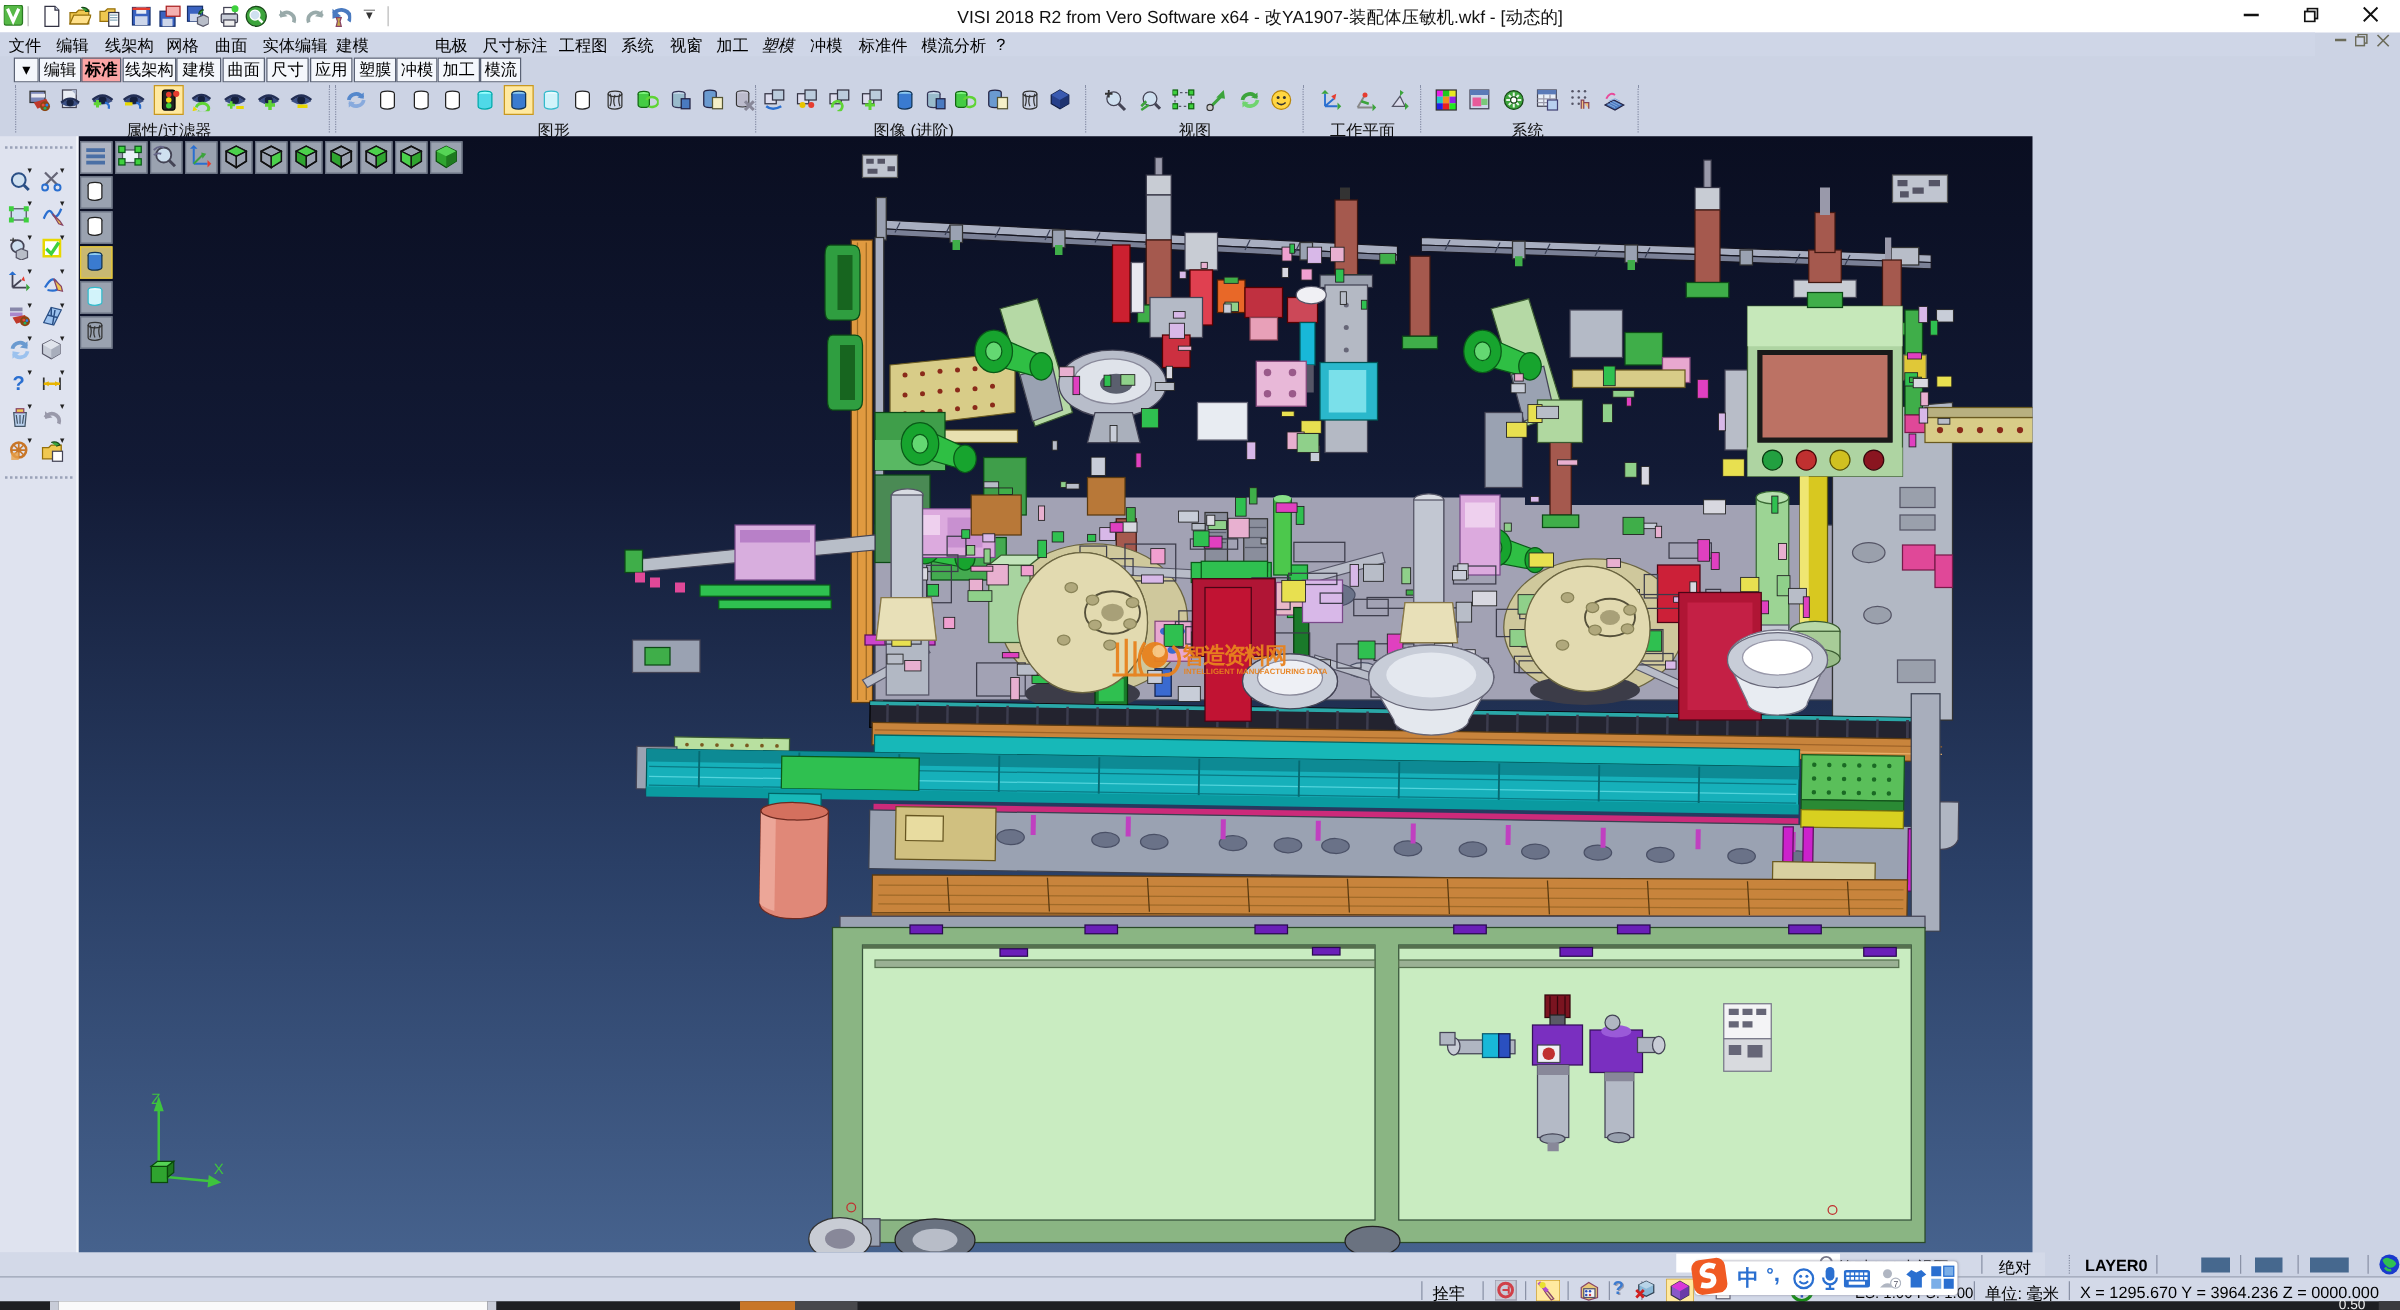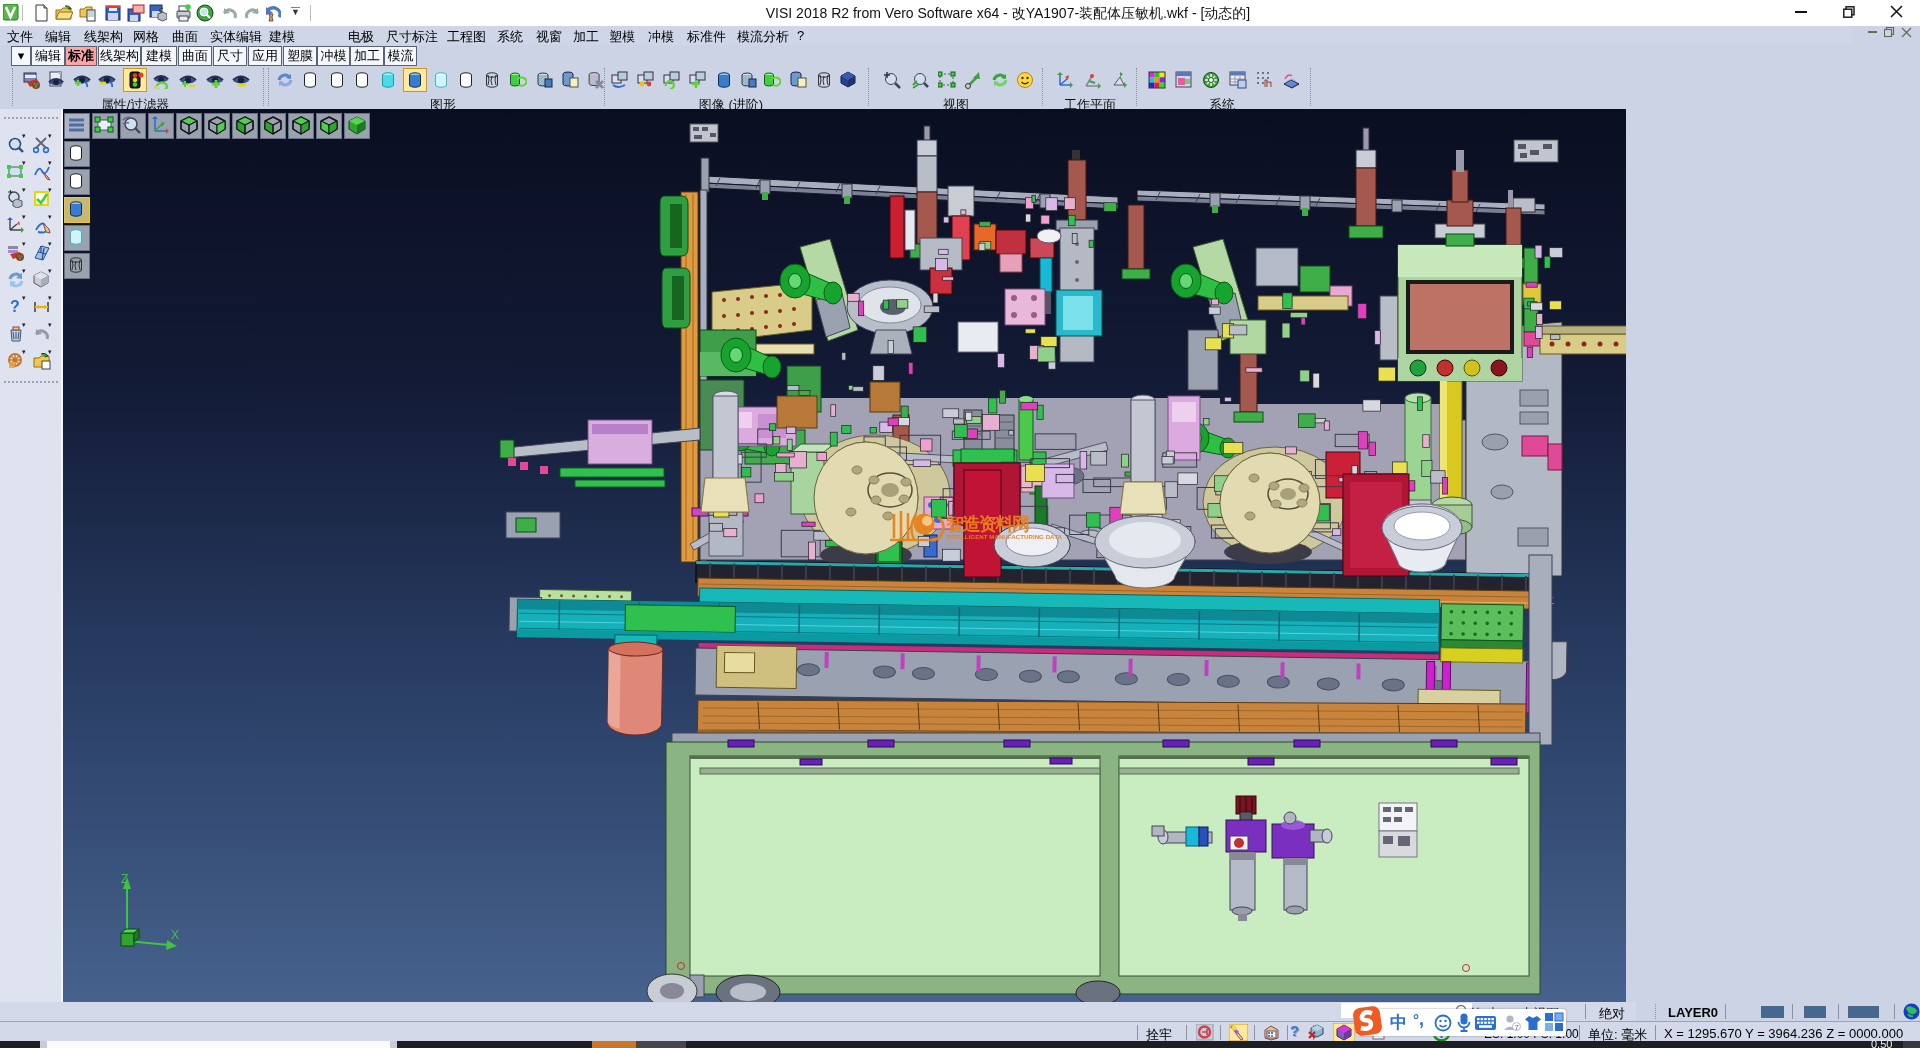--- a/index.html
+++ b/index.html
@@ -116,21 +116,21 @@
     <div class="mi" style="left: 172px;">曲面</div>
     <div class="mi" style="left: 210px;">实体编辑</div>
     <div class="mi" style="left: 269px;">建模</div>
     <div class="mi" style="left: 310px; margin-top: 40px;">分析</div>
     <div class="mi" style="left: 348px;">电极</div>
     <div class="mi" style="left: 386px;">尺寸标注</div>
     <div class="mi" style="left: 447px;">工程图</div>
     <div class="mi" style="left: 497px;">系统</div>
     <div class="mi" style="left: 536px;">视窗</div>
     <div class="mi" style="left: 573px;">加工</div>
-    <div class="mi" style="left: 609px;">塑模</div>
+    <div class="mi" style="left: 609px; font-style: italic;">塑模</div>
     <div class="mi" style="left: 648px;">冲模</div>
     <div class="mi" style="left: 687px;">标准件</div>
     <div class="mi" style="left: 737px;">模流分析</div>
     <div class="mi" style="left: 797px;">?</div>
   </div>
 <div class="abs" id="tabrow">
     <div class="tab" style="left: 11px; width: 18px;">▾</div>
     <div class="tab" style="left: 31px; width: 32px;">编辑</div>
     <div class="tab tabsel" style="left: 65px; width: 30px;">标准</div>
     <div class="tab" style="left: 98px; width: 41px;">线架构</div>

